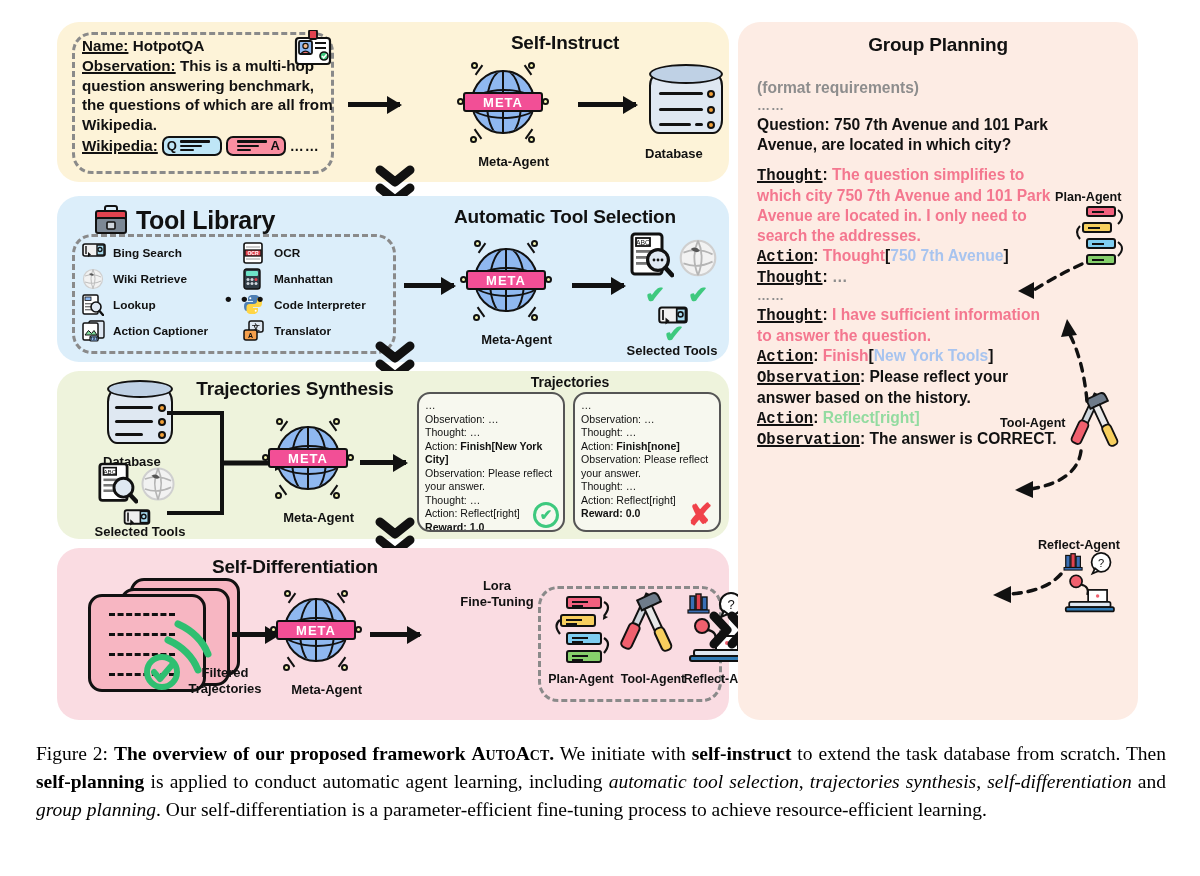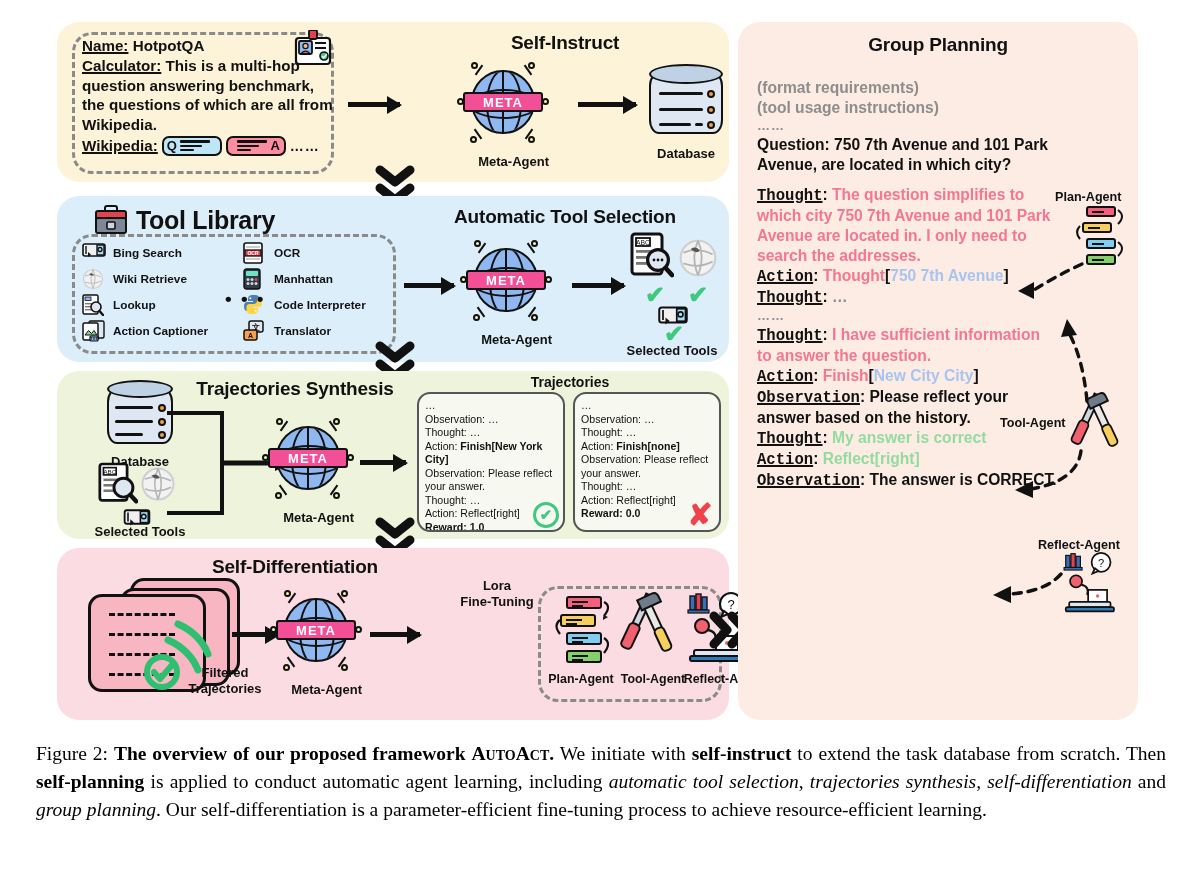--- a/index.html
+++ b/index.html
@@ -89,21 +89,21 @@
   .db-body {
     position:absolute; left:4px; top:6px; width:74px; height:62px;
     background:#dfe8f2; border:2.6px solid #111; border-radius:10px/14px;
   }
   .db-top {
     position:absolute; left:4px; top:-2px; width:74px; height:20px;
     background:#bfd1e5; border:2.6px solid #111; border-radius:50%;
   }
   .db-line { position:absolute; height:2.6px; background:#111; border-radius:2px; }
   .db-dot { position:absolute; width:8px; height:8px; border-radius:50%; background:#f3a23a; border:2px solid #111; }
-  .db-caption { position:absolute; top:80px; width:82px; text-align:center; font-size:13px; font-weight:bold; }
+  .db-caption { position:absolute; top:80px; width:82px; font-size:13px; font-weight:bold; }
 
   
   .arrow-r { position:absolute; height:5px; background:#111; }
   .arrow-r::after {
     content:''; position:absolute; right:-2px; top:-6.5px;
     border-top:9px solid transparent; border-bottom:9px solid transparent;
     border-left:15px solid #111;
   }
   .chev-dbl { position:absolute; width:46px; height:44px; }
   .chev-dbl svg { width:100%; height:100%; display:block; }
@@ -196,21 +196,21 @@
 <body>
 
 <div class="figure">
 
   <div class="panel" id="panel-self-instruct"></div>
   <div class="panel-title" style="left:400px; top:32px; width:330px;">Self-Instruct</div>
 
   <div class="dashed" id="task-card"></div>
   <div id="task-text">
     <div><u>Name:</u><span> HotpotQA</span></div>
-    <div><u>Calculator:</u><span> This is a multi-hop question answering benchmark, the questions of which are all from Wikipedia.</span></div>
+    <div><u>Observation:</u><span> This is a multi-hop question answering benchmark, the questions of which are all from Wikipedia.</span></div>
     <div class="qa-row">
       <u>Wikipedia:</u>
       <span class="bubble-q">
         <span class="qa-letter">Q</span>
         <span class="qa-lines">
             <i style="width:30px"></i>
             <i style="width:22px"></i>
             <i style="width:14px"></i>
           </span>
       </span>
@@ -659,47 +659,43 @@
         <path d="M6 10 L19 24 L6 38" fill="none" stroke="#111" stroke-width="9" stroke-linecap="round" stroke-linejoin="round"></path>
         <path d="M24 10 L37 24 L24 38" fill="none" stroke="#111" stroke-width="9" stroke-linecap="round" stroke-linejoin="round"></path>
       </svg>
   </div>
 
   <div class="panel" id="panel-group"></div>
   <div class="panel-title" id="gp-title" style="width:400px;">Group Planning</div>
 
   <div id="gp-body">
     <div class="gp-line grey">(format requirements)</div>
-    <div class="gp-line grey">(tool usage instructions)</div>
     <div class="gp-line grey" style="font-size:13px; letter-spacing:1px;">……</div>
     <div class="gp-line">
       <span>Question:</span><span> 750 7th Avenue and 101 Park Avenue, are located in which city?</span>
     </div>
     <div style="height:10px"></div>
     <div class="gp-line">
       <u>Thought</u><span>: </span><span class="pink">The question simplifies to which city 750 7th Avenue and 101 Park Avenue are located in. I only need to search the addresses.</span>
     </div>
     <div class="gp-line">
       <u>Action</u><span>: </span><span class="pink">Thought</span><span>[</span><span class="blue">750 7th Avenue</span><span>]</span>
     </div>
     <div class="gp-line">
       <u>Thought</u><span>: </span><span class="grey">…</span>
     </div>
     <div class="gp-line grey" style="font-size:13px; letter-spacing:1px;">……</div>
     <div class="gp-line">
       <u>Thought</u><span>: </span><span class="pink">I have sufficient information to answer the question.</span>
     </div>
     <div class="gp-line">
-      <u>Action</u><span>: </span><span class="pink">Finish</span><span>[</span><span class="blue">New City City</span><span>]</span>
+      <u>Action</u><span>: </span><span class="pink">Finish</span><span>[</span><span class="blue">New York Tools</span><span>]</span>
     </div>
     <div class="gp-line">
       <u>Observation</u><span>:</span><span> Please reflect your answer based on the history.</span>
-    </div>
-    <div class="gp-line">
-      <u>Thought</u><span>: </span><span class="green">My answer is correct</span>
     </div>
     <div class="gp-line">
       <u>Action</u><span>: </span><span class="green">Reflect[right]</span>
     </div>
     <div class="gp-line">
       <u>Observation</u><span>:</span><span> The answer is CORRECT.</span>
     </div>
   </div>
 
   <div class="agent-tag" style="left:1055px; top:190px;">Plan-Agent</div>

